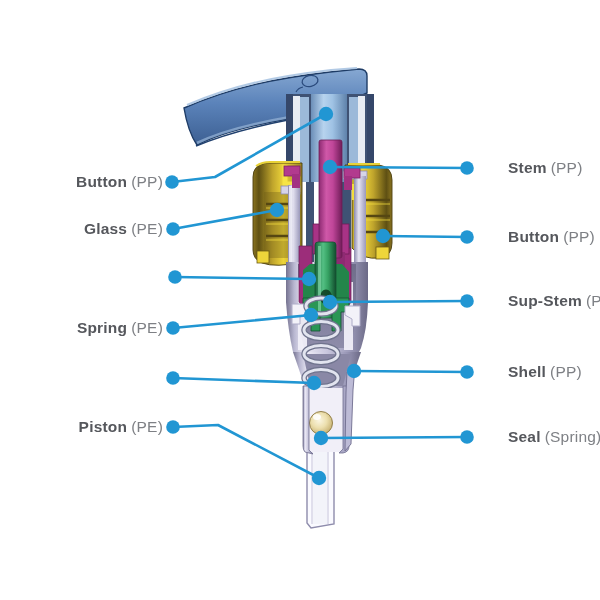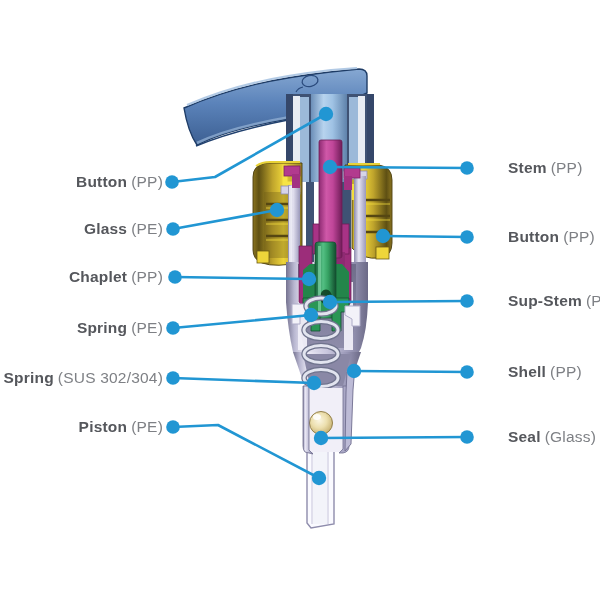--- a/index.html
+++ b/index.html
@@ -236,42 +236,36 @@
     <circle cx="321" cy="438" r="7.2"></circle>
   </g>
 </svg>
 
 <div class="label lft" style="top:172px">
   <span class="lname">Button</span><span class="lmat">(PP)</span>
 </div>
 <div class="label lft" style="top:219px">
   <span class="lname">Glass</span><span class="lmat">(PE)</span>
 </div>
-<div class="label lft" style="top:267px">
-  <span class="lname">Chaplet</span><span class="lmat">(PP)</span>
-</div>
 <div class="label lft" style="top:318px">
   <span class="lname">Spring</span><span class="lmat">(PE)</span>
 </div>
-<div class="label lft" style="top:368px">
-  <span class="lname">Spring</span><span class="lmat">(SUS 302/304)</span>
-</div>
 <div class="label lft" style="top:417px">
   <span class="lname">Piston</span><span class="lmat">(PE)</span>
 </div>
 
 <div class="label rgt" style="top:158px">
   <span class="lname">Stem</span><span class="lmat">(PP)</span>
 </div>
 <div class="label rgt" style="top:227px">
   <span class="lname">Button</span><span class="lmat">(PP)</span>
 </div>
 <div class="label rgt" style="top:362px">
   <span class="lname">Shell</span><span class="lmat">(PP)</span>
 </div>
 <div class="label rgt" style="top:291px">
   <span class="lname">Sup-Stem</span><span class="lmat">(PE)</span>
 </div>
 <div class="label rgt" style="top:427px">
-  <span class="lname">Seal</span><span class="lmat">(Glass)</span>
+  <span class="lname">Seal</span><span class="lmat">(Spring)</span>
 </div>
 
 </div>
 
 </body></html>

